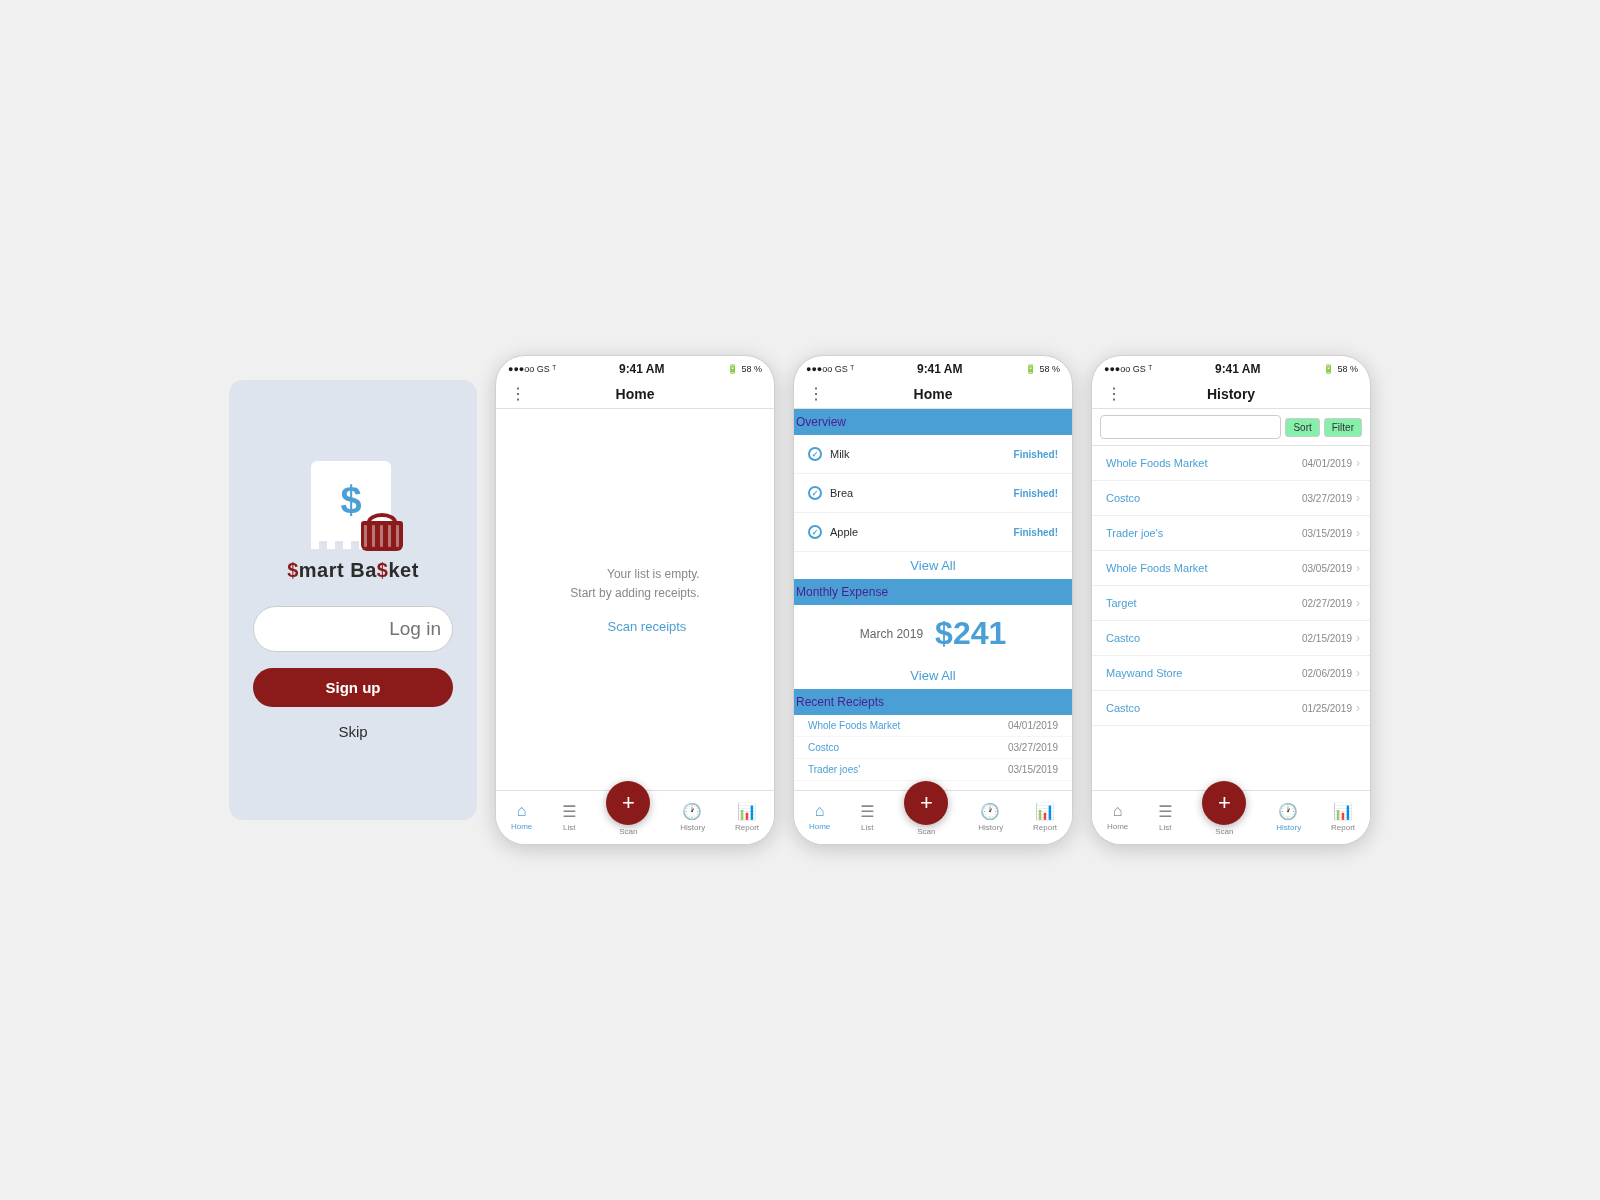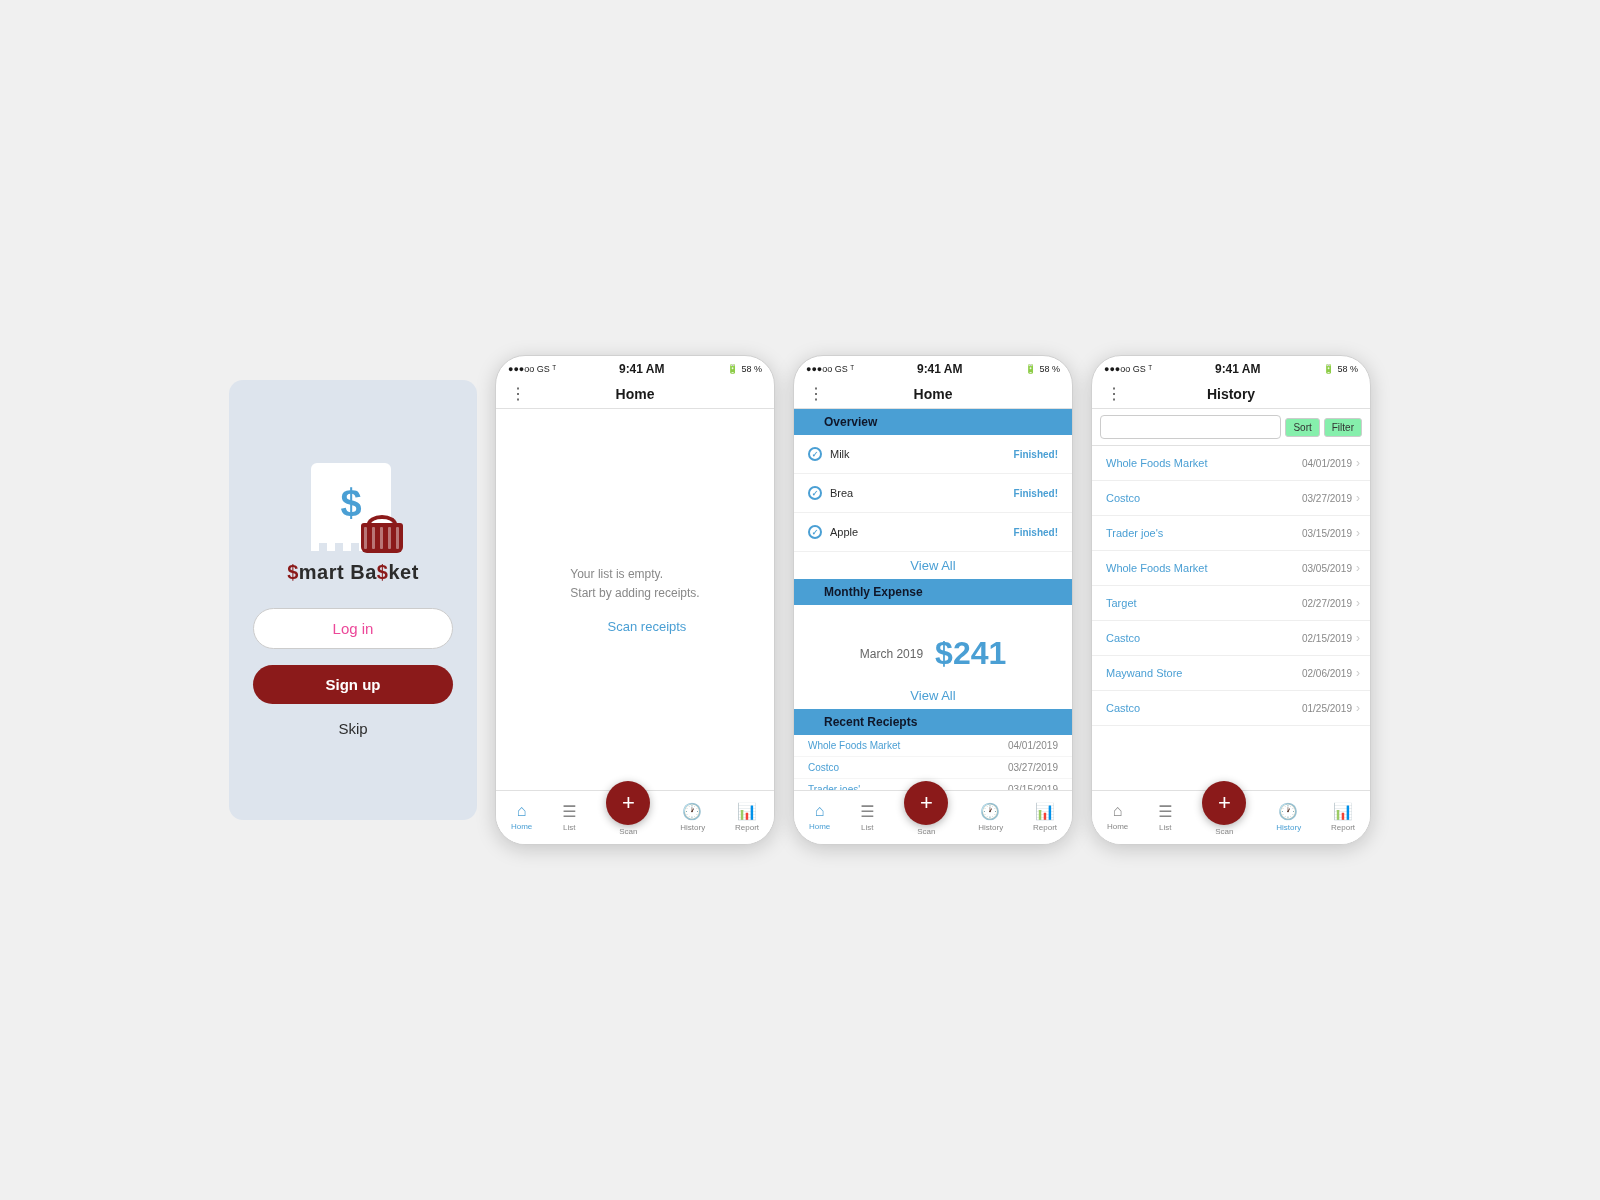--- a/index.html
+++ b/index.html
@@ -112,24 +112,24 @@
     }
     .app-name .dollar {
       color: #8b1a1a;
     }
     .btn-login {
       width: 100%;
       padding: 11px;
       background: white;
       border: 1.5px solid #ccc;
       border-radius: 24px;
-      font-size: 15px;
-      color: #ec4899;
-      cursor: pointer;
-      text-align: center;
+      font-size: 19px;
+      color: #737373;
+      cursor: pointer;
+      text-align: right;
     }
     .btn-signup {
       width: 100%;
       padding: 11px;
       background: #8b1a1a;
       border: none;
       border-radius: 24px;
       font-size: 15px;
       color: white;
       cursor: pointer;
@@ -238,40 +238,40 @@
     .empty-home {
       flex: 1;
       display: flex;
       flex-direction: column;
       align-items: center;
       justify-content: center;
       gap: 6px;
       padding: 20px;
     }
     .empty-text {
-      text-align: left;
+      text-align: right;
       font-size: 12px;
       color: #888;
       line-height: 1.6;
     }
     .scan-link {
       color: #4a9fd4;
       font-size: 13px;
       margin-top: 10px;
       cursor: pointer;
       margin-left: 24px;
     }
 
     
     .section-header {
       background: #4a9fd4;
-      color: #0f172a;
+      color: #4c1d95;
       font-size: 12px;
-      font-weight: 700;
-      padding: 6px 30px;
+      font-weight: 400;
+      padding: 6px 2px;
     }
     .overview-item {
       display: flex;
       align-items: center;
       padding: 12px 14px;
       border-bottom: 1px solid #f0f0f0;
       font-size: 11px;
     }
     .check-circle {
       width: 14px; height: 14px;
@@ -294,21 +294,20 @@
       color: #4a9fd4;
       font-size: 13px;
       padding: 6px;
       cursor: pointer;
     }
     .monthly-section {
       padding: 10px 14px;
       display: flex;
       flex-direction: column;
       align-items: center;
-      margin-top: 20px;
     }
     .monthly-row {
       display: flex;
       align-items: center;
       gap: 12px;
     }
     .month-label {
       font-size: 12px;
       color: #666;
     }

